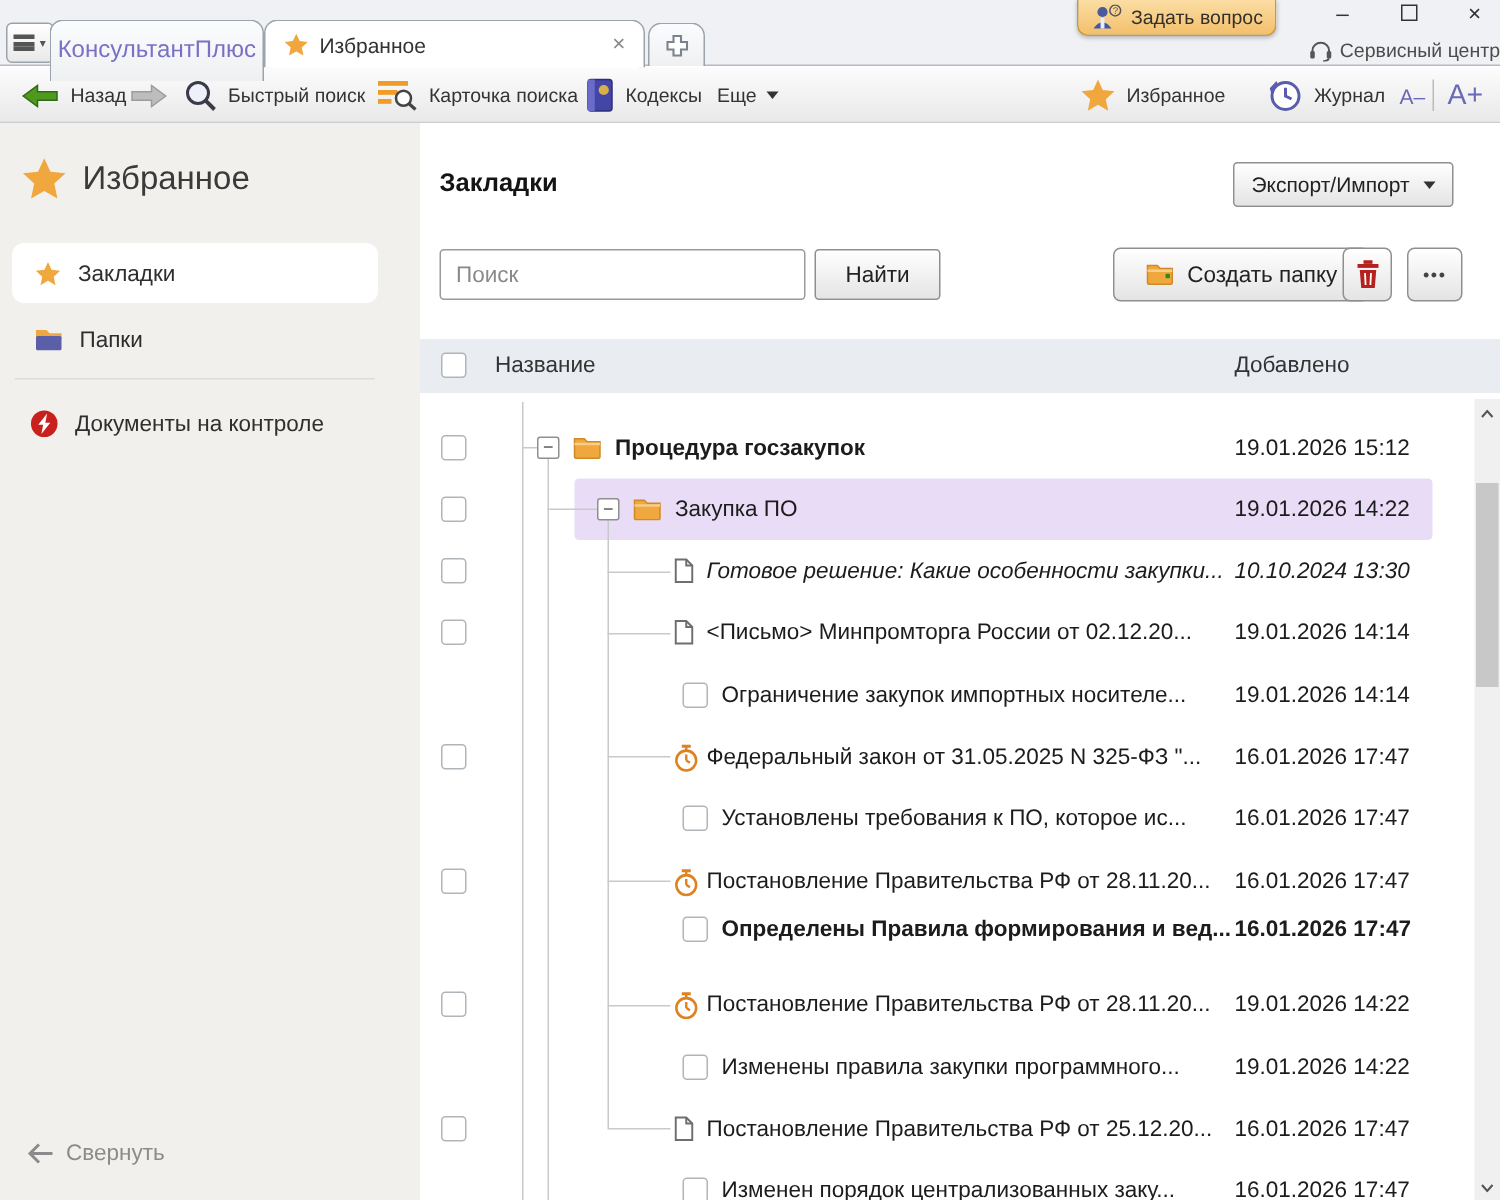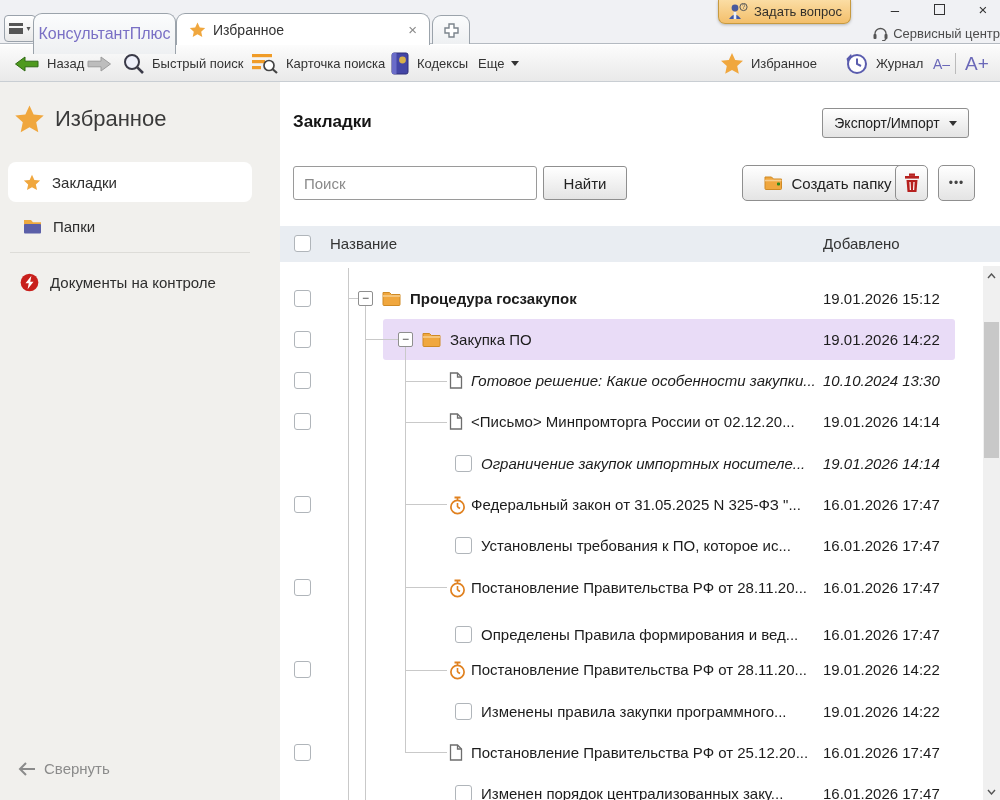--- a/index.html
+++ b/index.html
@@ -308,21 +308,21 @@
       </div>
       <div class="row" style="top: 139.4px; text-align: center;">
         <span class="cb" style="left: 14px;"></span>
         <span class="rowicon" style="left: 169px;"><svg width="14" height="17" viewBox="0 0 14 17">
             <path d="M1.5 1 h7 l4 4 v11 h-11 z" fill="#fff" stroke="#6e6e6e" stroke-width="1.3"></path>
             <path d="M8.5 1 v4 h4" fill="none" stroke="#6e6e6e" stroke-width="1.3"></path>
           </svg></span>
         <span class="rowlabel" style="left: 191px;">&lt;Письмо&gt; Минпромторга России от 02.12.20...</span>
         <span class="rowdate">19.01.2026 14:14</span>
       </div>
-      <div class="row" style="top: 180.7px; font-style: italic;">
+      <div class="row" style="top: 180.7px;">
         <span class="cb" style="left: 175px;"></span>
         <span class="rowlabel" style="left: 201px;">Ограничение закупок импортных носителе...</span>
         <span class="rowdate">19.01.2026 14:14</span>
       </div>
       <div class="row" style="top: 222px;">
         <span class="cb" style="left: 14px;"></span>
         <span class="rowicon" style="left: 169px;"><svg width="17" height="19" viewBox="0 0 17 19">
             <line x1="5.5" y1="1.5" x2="11.5" y2="1.5" stroke="#e0811f" stroke-width="2"></line>
             <line x1="8.5" y1="2" x2="8.5" y2="4.5" stroke="#e0811f" stroke-width="1.6"></line>
             <circle cx="8.5" cy="11" r="6.6" fill="#fff" stroke="#e0811f" stroke-width="1.7"></circle>
@@ -342,21 +342,21 @@
         <span class="rowicon" style="left: 169px;"><svg width="17" height="19" viewBox="0 0 17 19">
             <line x1="5.5" y1="1.5" x2="11.5" y2="1.5" stroke="#e0811f" stroke-width="2"></line>
             <line x1="8.5" y1="2" x2="8.5" y2="4.5" stroke="#e0811f" stroke-width="1.6"></line>
             <circle cx="8.5" cy="11" r="6.6" fill="#fff" stroke="#e0811f" stroke-width="1.7"></circle>
             <path d="M8.5 11 V7" stroke="#e0811f" stroke-width="1.6"></path>
             <path d="M8.5 11 l2.5 1.5" stroke="#e0811f" stroke-width="1.6"></path>
           </svg></span>
         <span class="rowlabel" style="left: 191px;">Постановление Правительства РФ от 28.11.20...</span>
         <span class="rowdate">16.01.2026 17:47</span>
       </div>
-      <div class="row" style="top: 352px;">
+      <div class="row" style="top: 337px; font-weight: bold;">
         <span class="cb" style="left: 175px;"></span>
         <span class="rowlabel" style="left: 201px;">Определены Правила формирования и вед...</span>
         <span class="rowdate">16.01.2026 17:47</span>
       </div>
       <div class="row" style="top: 387.2px;">
         <span class="cb" style="left: 14px;"></span>
         <span class="rowicon" style="left: 169px;"><svg width="17" height="19" viewBox="0 0 17 19">
             <line x1="5.5" y1="1.5" x2="11.5" y2="1.5" stroke="#e0811f" stroke-width="2"></line>
             <line x1="8.5" y1="2" x2="8.5" y2="4.5" stroke="#e0811f" stroke-width="1.6"></line>
             <circle cx="8.5" cy="11" r="6.6" fill="#fff" stroke="#e0811f" stroke-width="1.7"></circle>

